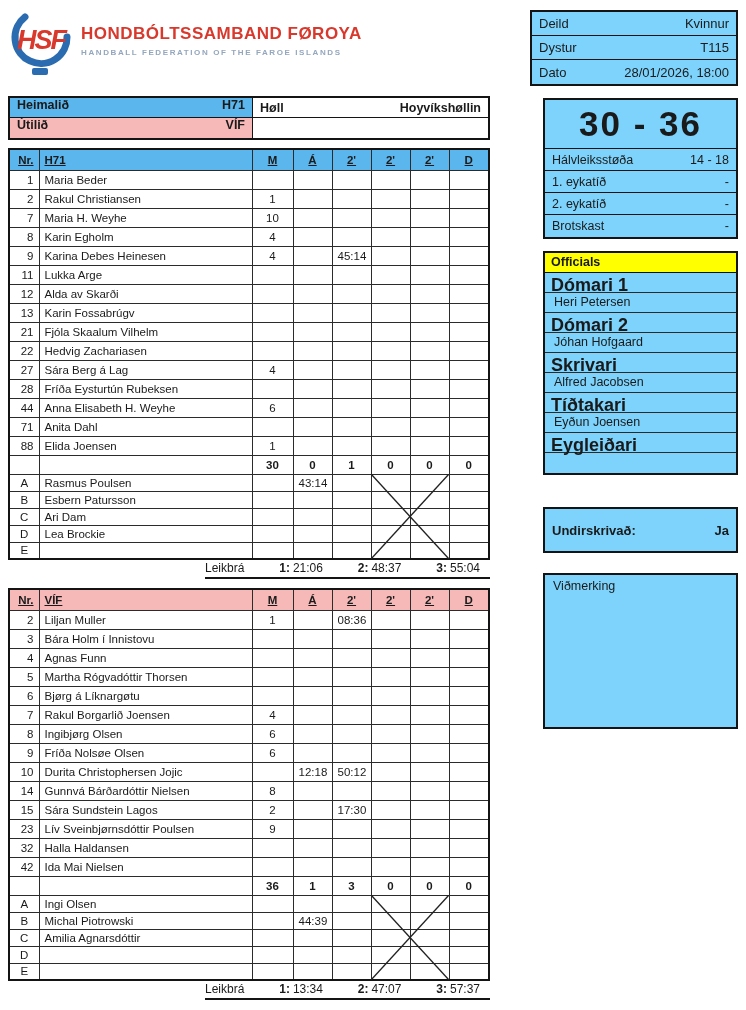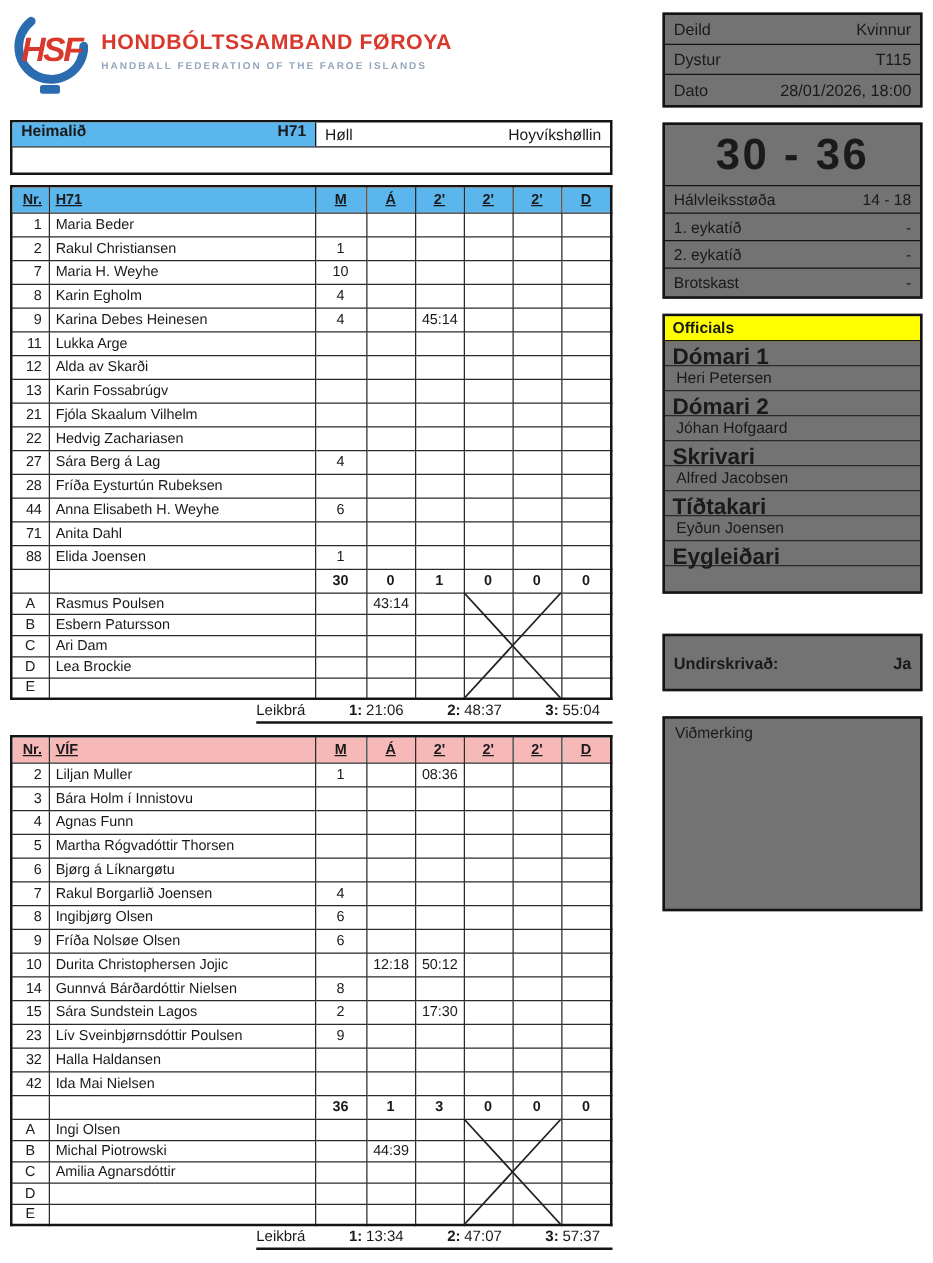--- a/index.html
+++ b/index.html
@@ -15,34 +15,34 @@
   
   .top{display:flex;justify-content:space-between;align-items:flex-start;height:88px;gap:32px;}
   .brand{display:flex;gap:9px;padding-top:2px;}
   .brand-text{padding-top:15px;}
   .org-name{font-weight:bold;font-size:17px;letter-spacing:.5px;color:var(--brand-red);line-height:1.1;}
   .org-sub{font-size:8px;letter-spacing:1.6px;color:var(--sub-gray);margin-top:4px;font-weight:bold;}
   .logo-letters{fill:var(--brand-red);font-family:"Liberation Sans",sans-serif;font-weight:bold;font-style:italic;font-size:27px;letter-spacing:-2px;}
   .logo-arc{stroke:var(--brand-blue);fill:none;}
   .logo-base{fill:var(--brand-blue);}
   
-  .box{border:2px solid var(--line-dark);background:#737373;}
+  .box{border:2px solid var(--line-dark);background:#7dd3fc;margin-left:13px;}
   .kv-row{display:flex;justify-content:space-between;padding:3px 7px;font-size:13px;border-bottom:1.5px solid var(--line-dark);height:24px;align-items:center;}
   .kv-row:last-child{border-bottom:none;}
   .info-box{width:208px;margin-top:2px;}
   
   .main{display:flex;}
   .left-col{width:482px;}
   .right-col{width:208px;margin-left:40px;}
   
   .venue{margin-bottom:8px;border:2px solid var(--line-dark);}
   .venue-row{display:flex;border-bottom:1.5px solid var(--line-dark);height:20px;}
   .venue-row:last-child{border-bottom:none;}
   .venue-cell-l{width:243px;border-right:1.5px solid var(--line-dark);display:flex;justify-content:space-between;align-items:flex-start;padding:0 7px;font-size:12.5px;font-weight:bold;}
-  .venue-cell-r{flex:1;display:flex;justify-content:space-between;align-items:center;padding:0 7px;font-size:12.5px;font-weight:normal;}
+  .venue-cell-r{flex:1;display:flex;justify-content:space-between;align-items:center;padding:0 7px;font-size:12.5px;font-weight:bold;}
   .bg-home{background:var(--home);}
   .bg-away{background:var(--away);}
   
   .roster-wrap{position:relative;}
   table.roster{border-collapse:collapse;table-layout:fixed;width:482px;border:2px solid var(--line-dark);font-size:11.5px;}
   table.roster th,table.roster td{border:1px solid var(--line);padding:0 5px;white-space:nowrap;overflow:hidden;}
   table.roster th{height:21px;font-size:11.5px;text-decoration:underline;}
   tr.player td{height:19px;}
   tr.bench td{height:17px;}
   tr.totals td{height:19px;font-weight:bold;}
@@ -109,20 +109,24 @@
         <div class="venue-cell-l bg-home">
           <span>Heimalið</span>
           <span>H71</span>
         </div>
         <div class="venue-cell-r">
           <span>Høll</span>
           <span>Hoyvíkshøllin</span>
         </div>
       </div>
       <div class="venue-row">
+        <div class="venue-cell-l bg-away">
+          <span>Útilið</span>
+          <span>VÍF</span>
+        </div>
         <div class="venue-cell-r"></div>
       </div>
     </div>
 
     <div class="roster-wrap">
       <table class="roster">
         <colgroup>
             <col style="width:30px">
             <col style="width:213px">
             <col style="width:41px">

